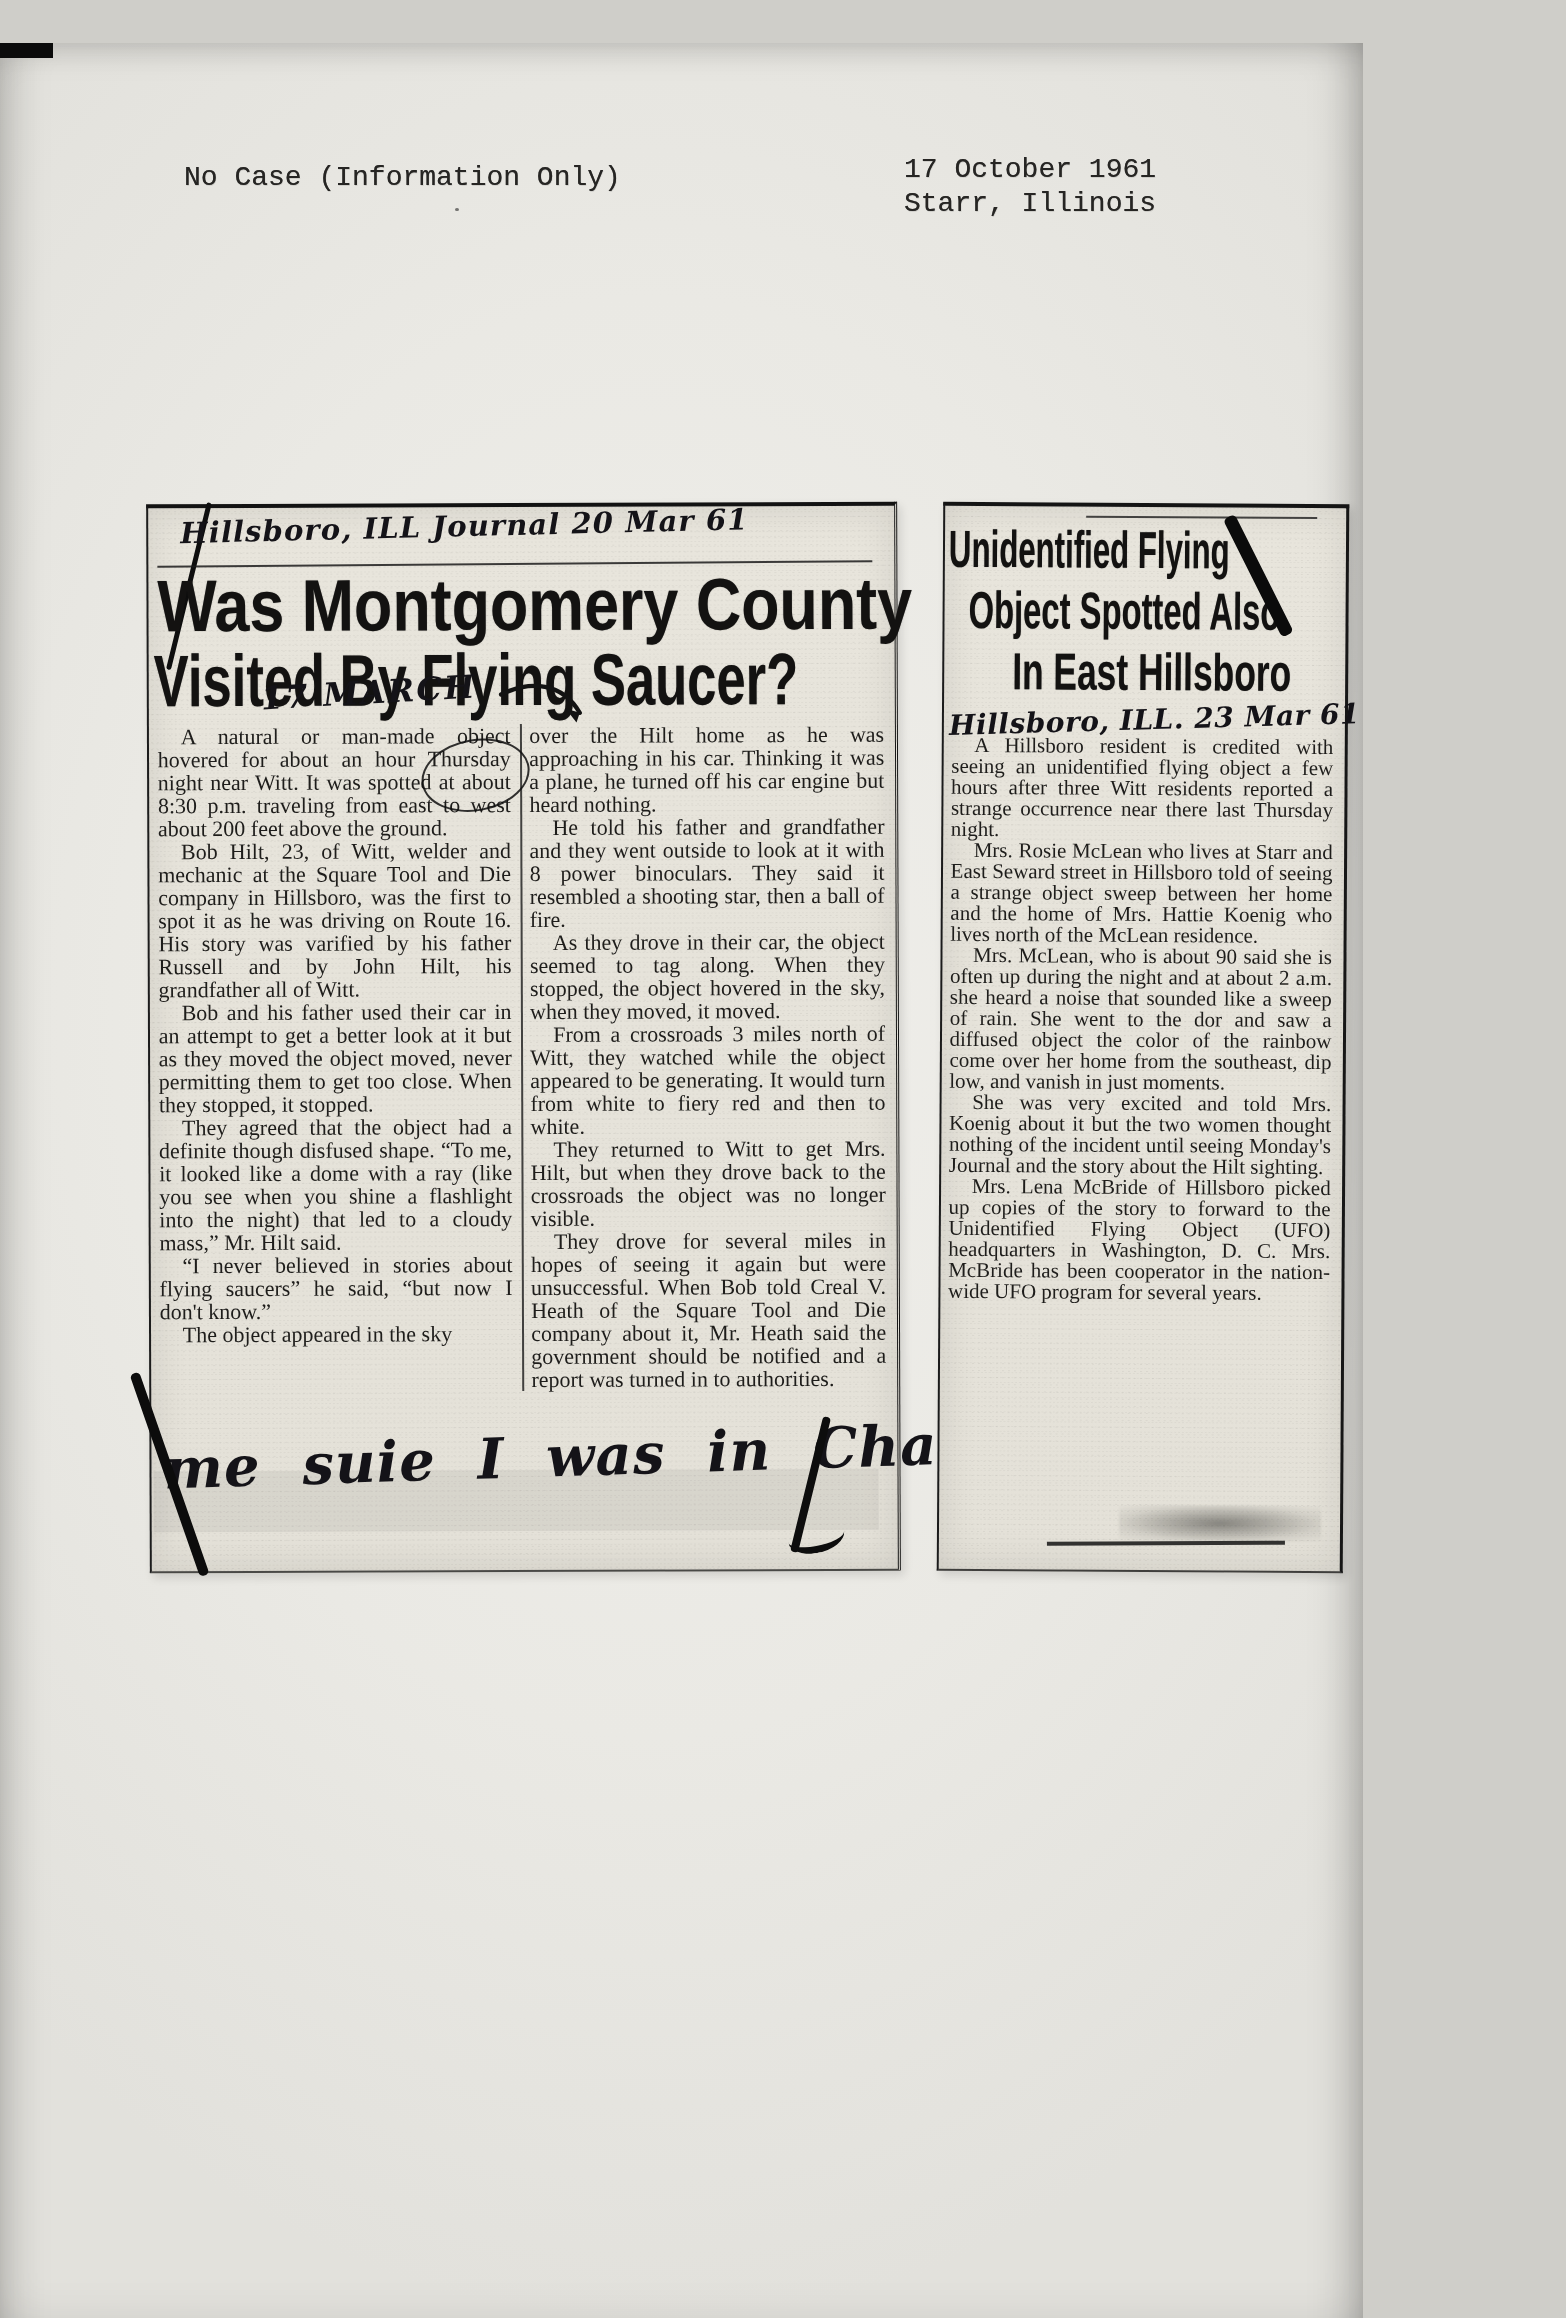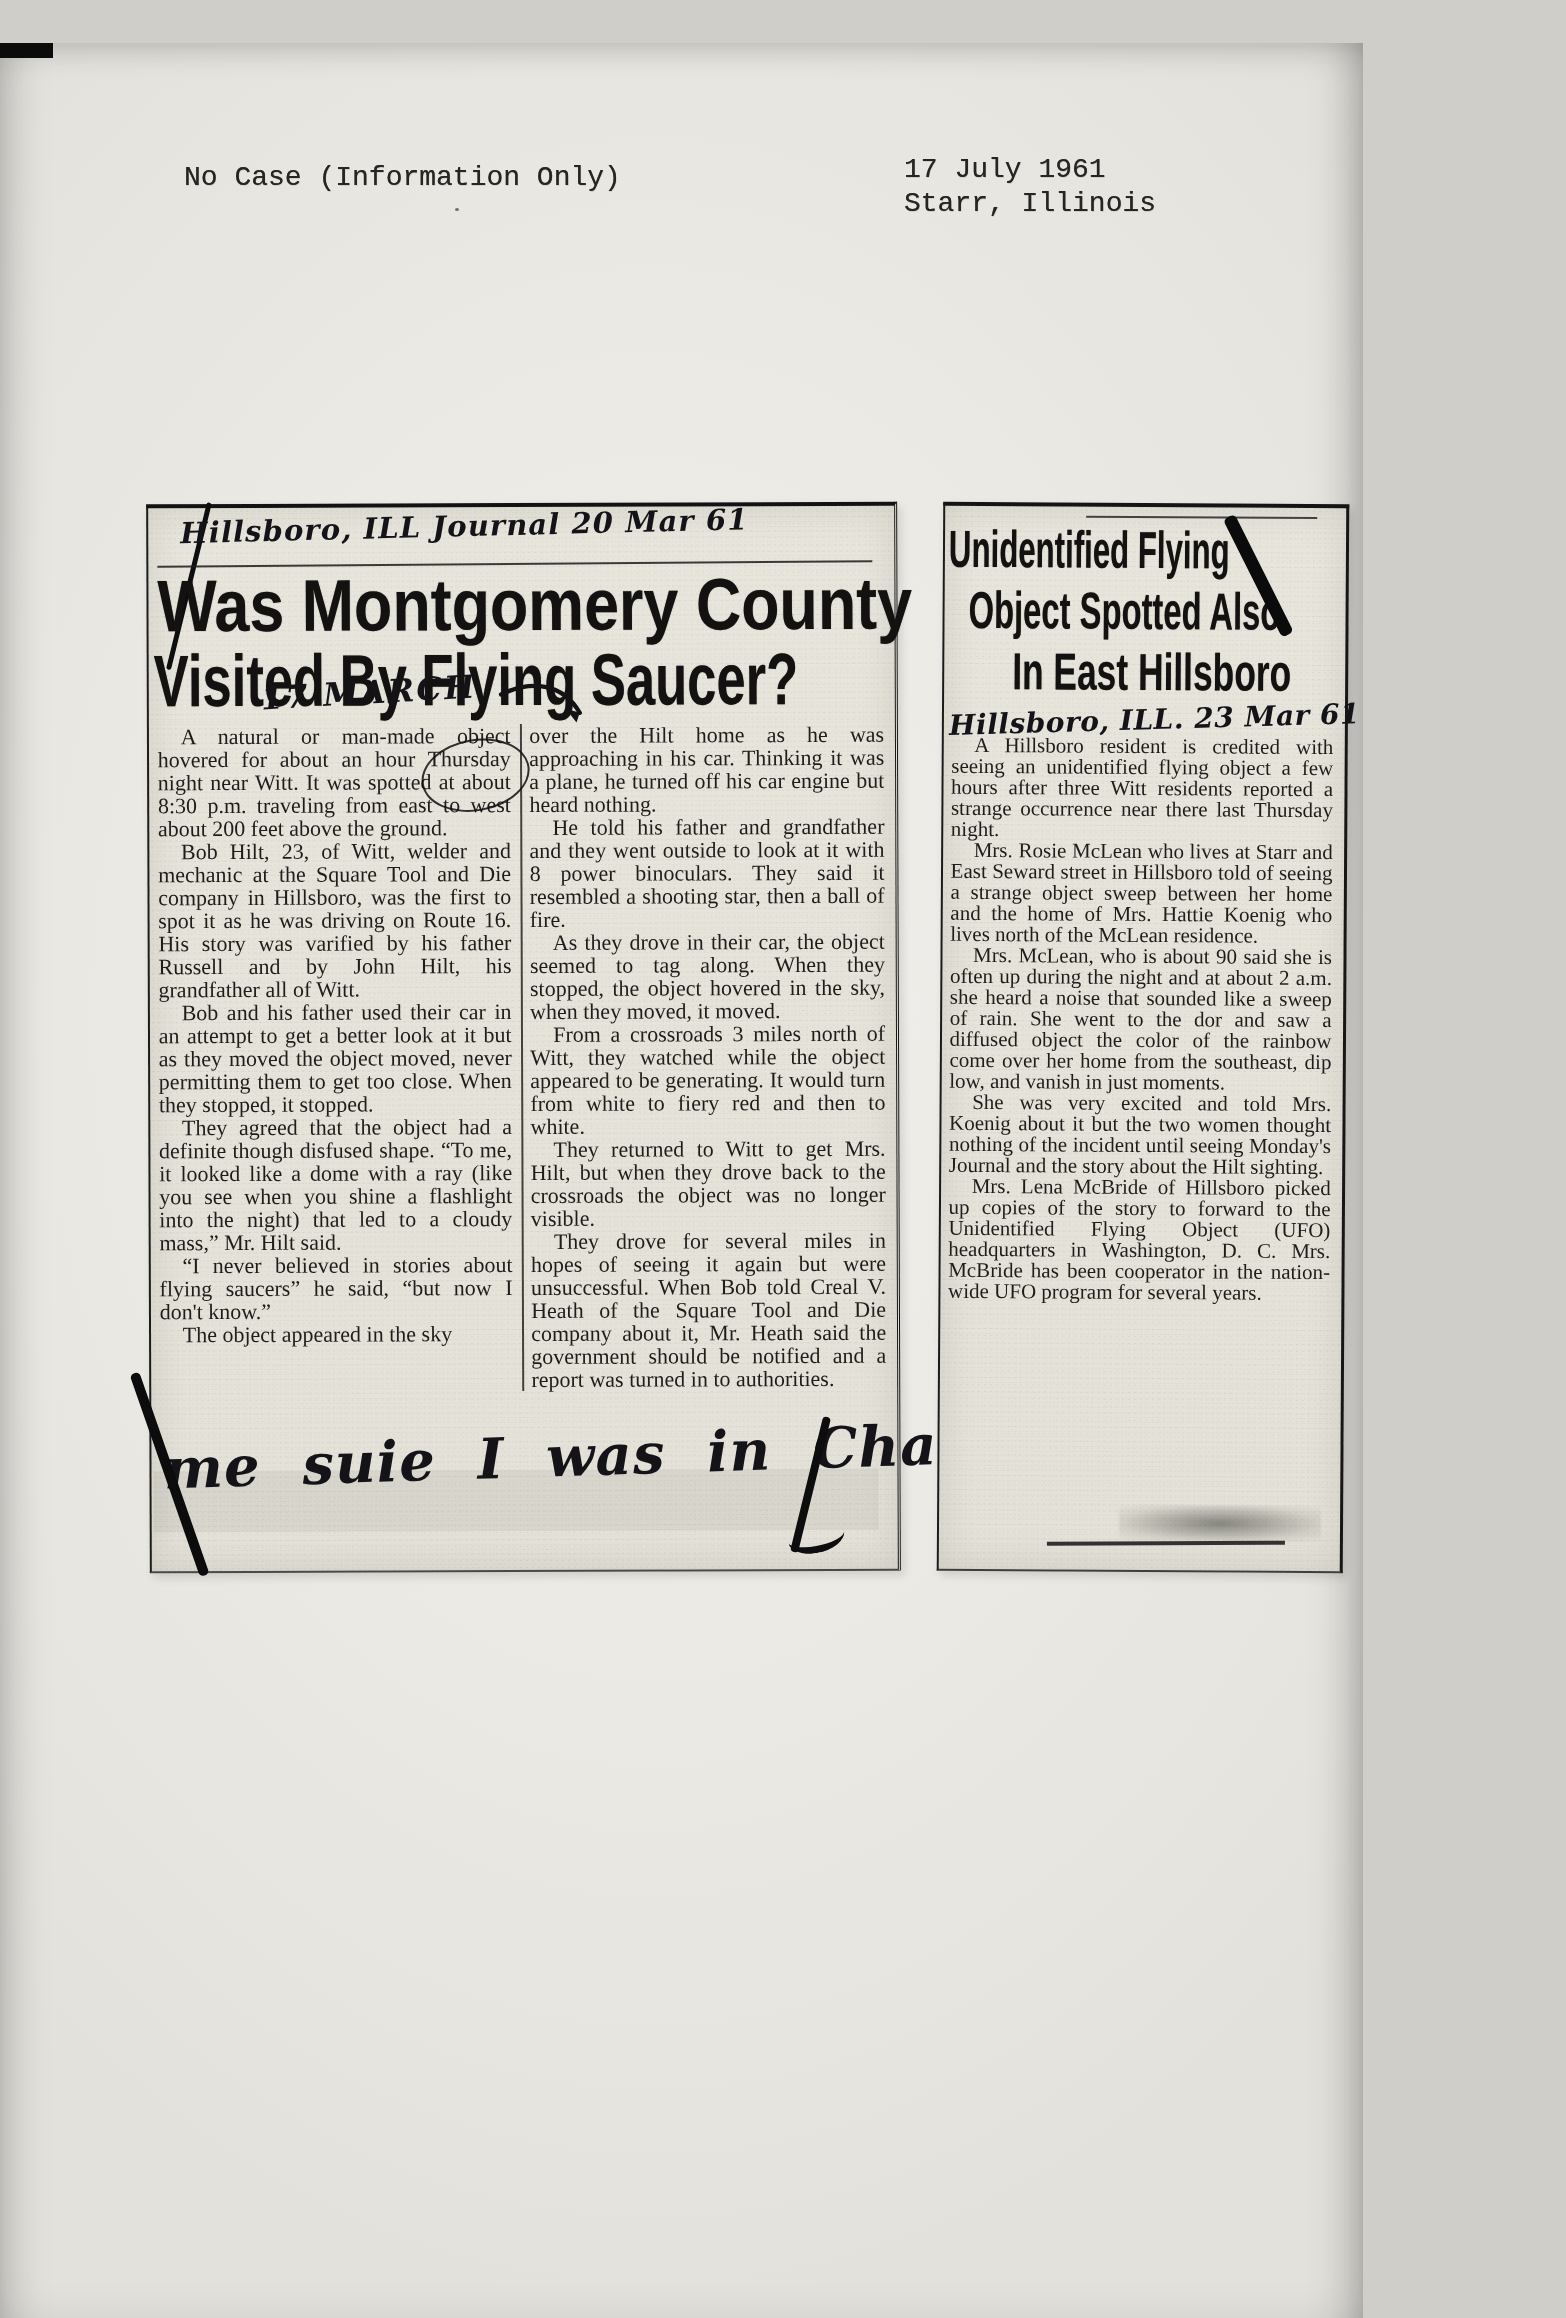--- a/index.html
+++ b/index.html
@@ -77,21 +77,21 @@
 
 <div class="page">
 
   <div class="bar-tl"></div>
   <div class="penline-tr"></div>
   <div class="foldline-r"></div>
   <div class="speck-a"></div>
   <div class="speck-b"></div>
 
   <div class="typed case">No Case (Information Only)</div>
-  <div class="typed date">17 July 1961</div>
+  <div class="typed date">17 October 1961</div>
   <div class="typed loc">Starr, Illinois</div>
 
   <article class="clip left-clip">
     <div class="lc-penstroke"></div>
     <div class="hw lc-hw-top">Hillsboro, ILL   Journal    20 Mar 61</div>
     <div class="lc-rule"></div>
     <div class="headline lc-h1">Was Montgomery County</div>
     <div class="headline lc-h2">Visited By Flying Saucer?</div>
     <div class="hw lc-hw-date">17 MARCH</div>
     <svg class="lc-arrow" width="101" height="63" viewBox="0 0 185 115">

